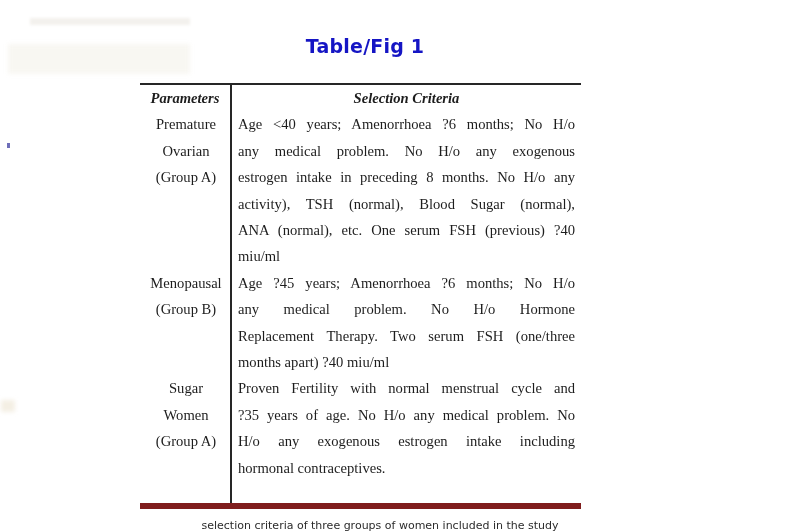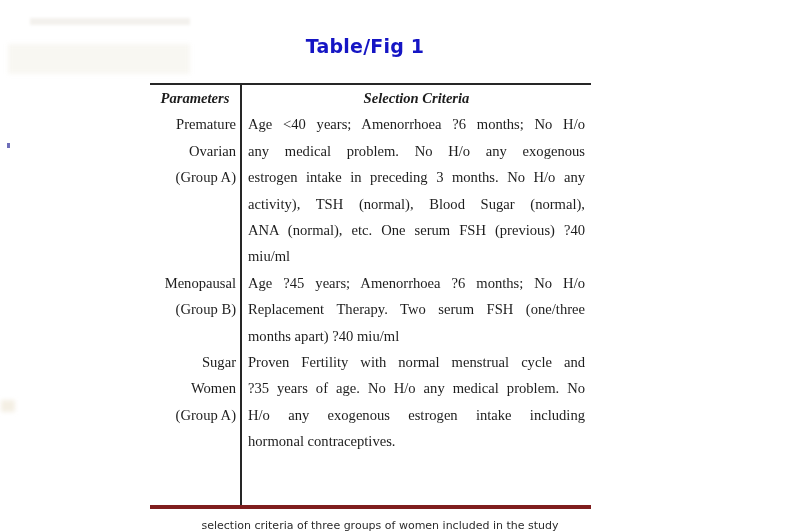--- a/index.html
+++ b/index.html
@@ -56,26 +56,26 @@
     text-align: center;
     font-family: "DejaVu Sans", "Liberation Sans", sans-serif;
     font-weight: bold;
     font-size: 19px;
     letter-spacing: 0.2px;
     color: #1515c4;
   }
 
   .criteria-table {
     position: absolute;
-    left: 150px; top: 67px;
+    left: 140px; top: 67px;
     width: 441px;
     height: 426px;
     box-sizing: border-box;
     border-top: 2px solid #262626;
-    border-bottom: 4px solid #7f1d1d;
+    border-bottom: 6px solid #7f1d1d;
     overflow: hidden;
   }
   .column-divider {
     position: absolute;
     left: 90px; top: 0; bottom: 0;
     width: 2px;
     background: #262626;
   }
   .trow {
     display: flex;
@@ -105,21 +105,21 @@
     text-align: center;
     padding-left: 2px;
     padding-right: 2px;
   }
   .header-row .crit-cell {
     font-weight: bold;
     font-style: italic;
     text-align: center;
   }
   .param-line {
-    text-align: right;
+    text-align: center;
     white-space: nowrap;
   }
   .crit-line {
     text-align: justify;
     text-align-last: justify;
     white-space: normal;
     overflow: hidden;
   }
   .crit-line.last-line {
     text-align: left;
@@ -159,33 +159,34 @@
     <div id="table-body">
         <div class="trow">
           <div class="param-cell">
             <div class="param-line">Premature</div>
             <div class="param-line">Ovarian</div>
             <div class="param-line">(Group A)</div>
           </div>
           <div class="crit-cell">
             <div class="crit-line">Age &lt;40 years; Amenorrhoea ?6 months; No H/o</div>
             <div class="crit-line">any medical problem. No H/o any exogenous</div>
-            <div class="crit-line">estrogen intake in preceding 3 months. No H/o any</div>
+            <div class="crit-line">estrogen intake in preceding 8 months. No H/o any</div>
             <div class="crit-line">activity), TSH (normal), Blood Sugar (normal),</div>
             <div class="crit-line">ANA (normal), etc. One serum FSH (previous) ?40</div>
             <div class="crit-line last-line">miu/ml</div>
           </div>
         </div>
         <div class="trow">
           <div class="param-cell">
             <div class="param-line">Menopausal</div>
             <div class="param-line">(Group B)</div>
           </div>
           <div class="crit-cell">
             <div class="crit-line">Age ?45 years; Amenorrhoea ?6 months; No H/o</div>
+            <div class="crit-line">any medical problem. No H/o Hormone</div>
             <div class="crit-line">Replacement Therapy. Two serum FSH (one/three</div>
             <div class="crit-line last-line">months apart) ?40 miu/ml</div>
           </div>
         </div>
         <div class="trow">
           <div class="param-cell">
             <div class="param-line">Sugar</div>
             <div class="param-line">Women</div>
             <div class="param-line">(Group A)</div>
           </div>

